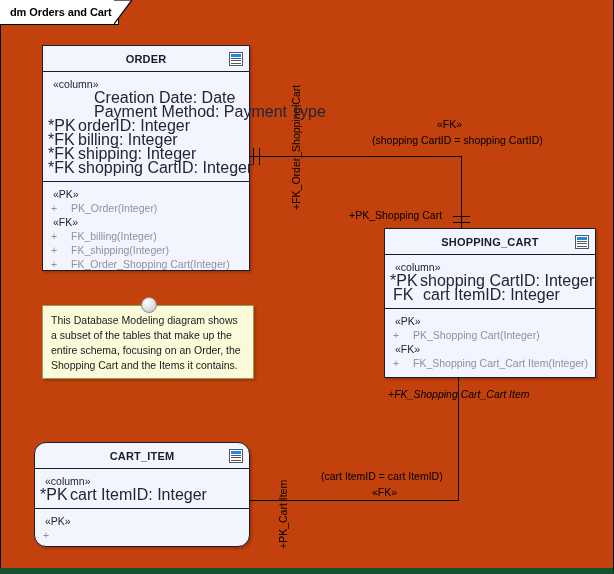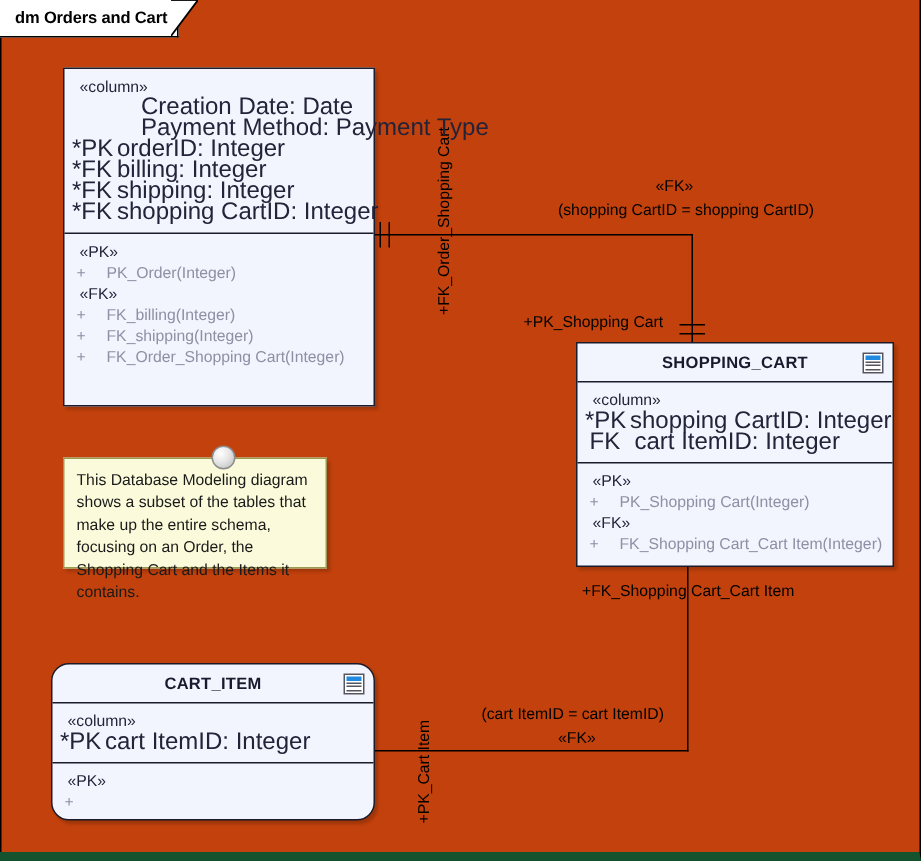--- a/index.html
+++ b/index.html
@@ -215,26 +215,35 @@
 
   <div class="conn-label vert" style="left:290px; top:210px;">+FK_Order_Shopping Cart</div>
 
   <div class="conn-label" style="left:437px; top:118px;">«FK»</div>
   <div class="conn-label" style="left:372px; top:134px;">(shopping CartID = shopping CartID)</div>
   <div class="conn-label" style="left:349px; top:209px;">+PK_Shopping Cart</div>
 
   <div class="ln v" style="left:458px; top:378px; height:123px;"></div>
   <div class="ln h" style="left:250px; top:500px; width:209px;"></div>
 
-  <div class="conn-label" style="left:388px; top:388px;">+FK_Shopping Cart_Cart Item</div>
+  <div class="conn-label" style="left:388px; top:388px;font-style:italic;">+FK_Shopping Cart_Cart Item</div>
   <div class="conn-label" style="left:321px; top:470px;">(cart ItemID = cart ItemID)</div>
   <div class="conn-label" style="left:372px; top:486px;">«FK»</div>
   <div class="conn-label vert" style="left:277px; top:549px;">+PK_Cart Item</div>
 
   <div class="table-box" style="left:42px; top:45px; width:208px; height:226px;">
+    <div class="tbl-header">
+      <span>ORDER</span>
+      <span class="tbl-icon">
+        <i></i>
+          <u></u>
+          <u></u>
+          <u></u>
+      </span>
+    </div>
 
     <div class="tbl-section">
       <div class="stereo">«column»</div>
       <div class="attr-row">
         <span class="attr-key"></span>
         <span class="attr-name" style="padding-left:16px;">Creation Date: Date</span>
       </div>
       <div class="attr-row">
         <span class="attr-key"></span>
         <span class="attr-name" style="padding-left:16px;">Payment Method: Payment Type</span>
@@ -337,17 +346,17 @@
 
     <div class="tbl-section bordered">
       <div class="stereo">«PK»</div>
       <div class="op-row">
         <span class="op-vis">+</span>
       </div>
     </div>
   </div>
 
   <div class="note-anchor" style="left:141px; top:297px;"></div>
-  <div class="note-box" style="left:42px; top:305px; width:176px; height:74px;">
+  <div class="note-box" style="left:42px; top:305px; width:212px; height:74px;">
     <span>This Database Modeling diagram shows a subset of the tables that make up the entire schema, focusing on an Order, the Shopping Cart and the Items it contains.</span>
   </div>
 
 </div>
 
 </body></html>

